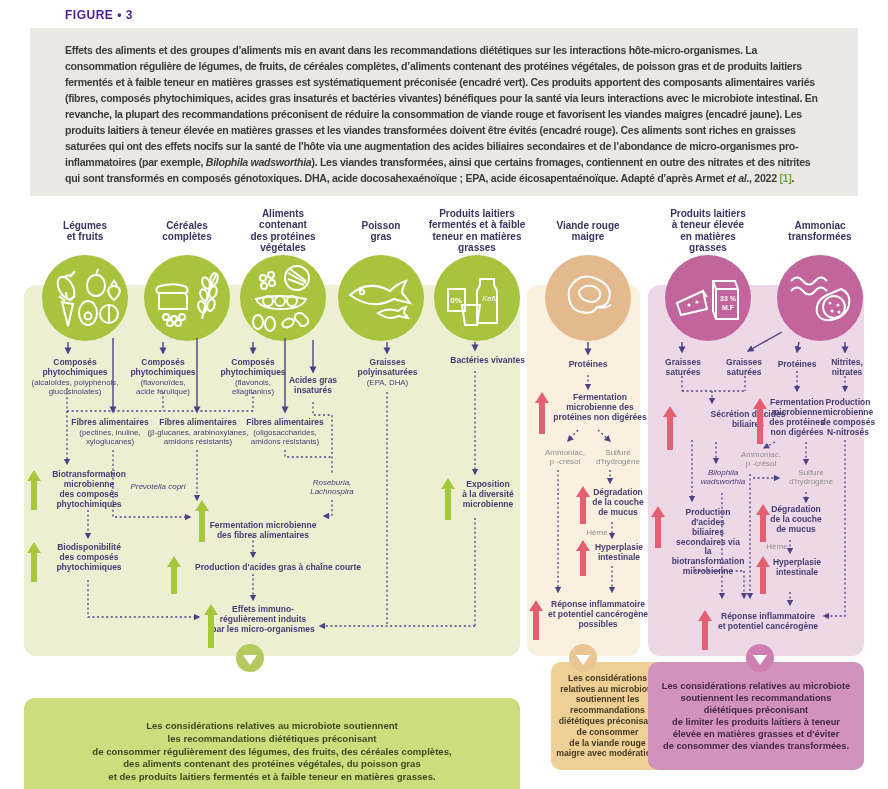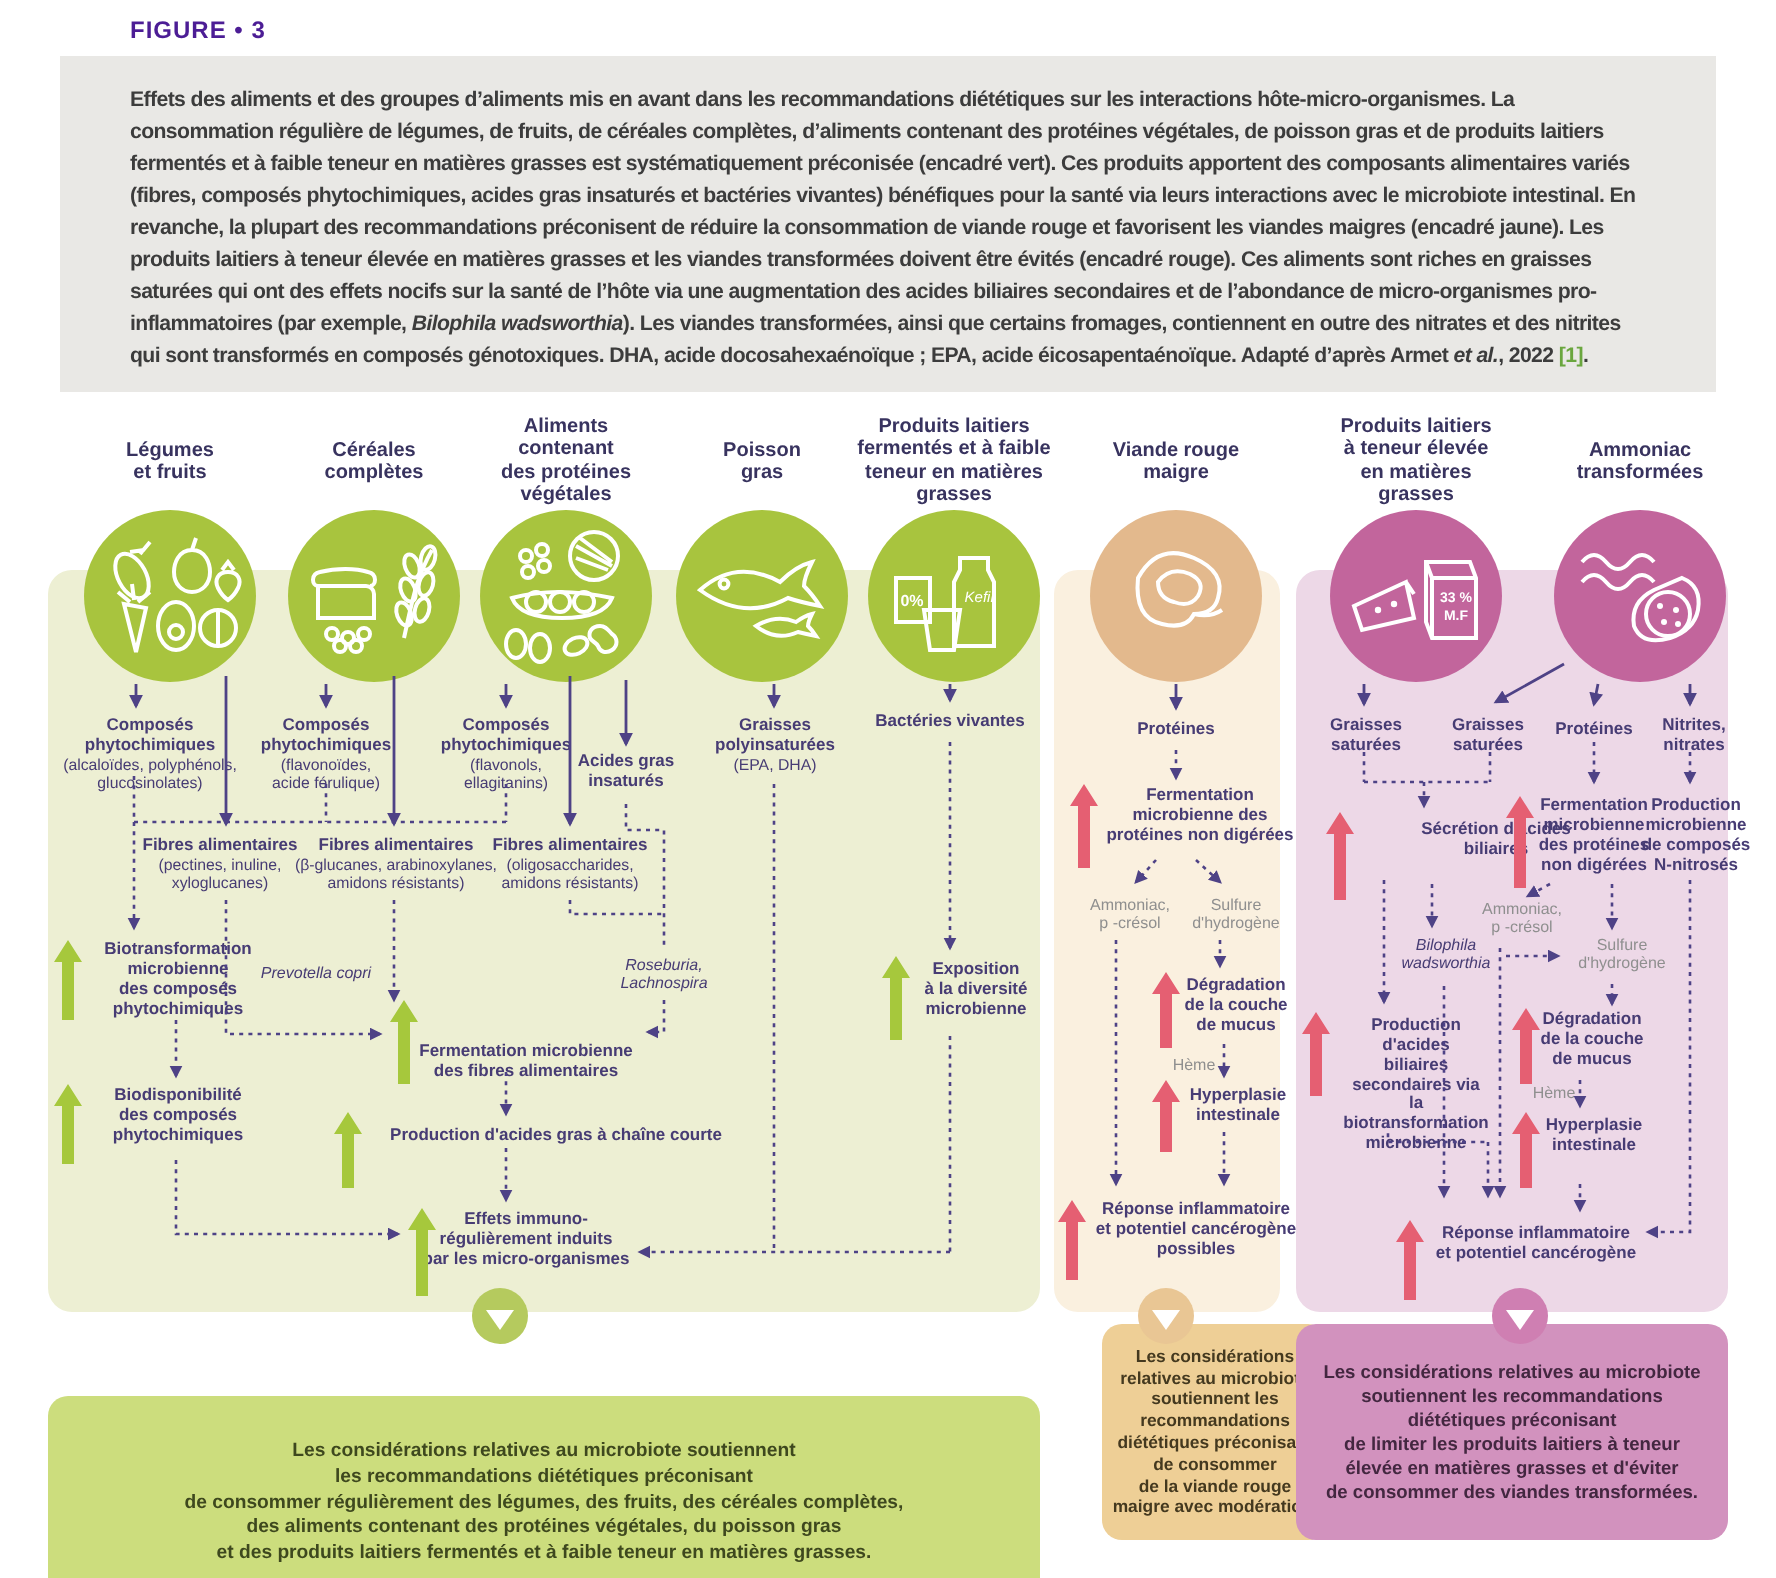--- a/index.html
+++ b/index.html
@@ -326,21 +326,21 @@
   <div class="node ital" style="left:298px;top:478px;width:68px;">Roseburia,
 Lachnospira</div>
   <div class="node" style="left:206px;top:521px;width:114px;">Fermentation microbienne
 des fibres alimentaires</div>
   <div class="node" style="left:178px;top:563px;width:200px;">Production d'acides gras à chaîne courte</div>
   <div class="node" style="left:210px;top:605px;width:106px;">Effets immuno-
 régulièrement induits
 par les micro-organismes</div>
   <div class="node" style="left:345px;top:358px;width:85px;"><span>Graisses
 polyinsaturées</span><span class="sub">(EPA, DHA)</span></div>
-  <div class="node" style="left:425px;top:356px;width:100px;">Bactéries vivantes</div>
+  <div class="node" style="left:425px;top:356px;width:100px;text-align:right;">Bactéries vivantes</div>
   <div class="node" style="left:456px;top:480px;width:64px;">Exposition
 à la diversité
 microbienne</div>
 
   <div class="node" style="left:550px;top:360px;width:76px;">Protéines</div>
   <div class="node" style="left:552px;top:393px;width:96px;">Fermentation
 microbienne des
 protéines non digérées</div>
   <div class="node gray" style="left:538px;top:448px;width:54px;">Ammoniac,
 p -crésol</div>

